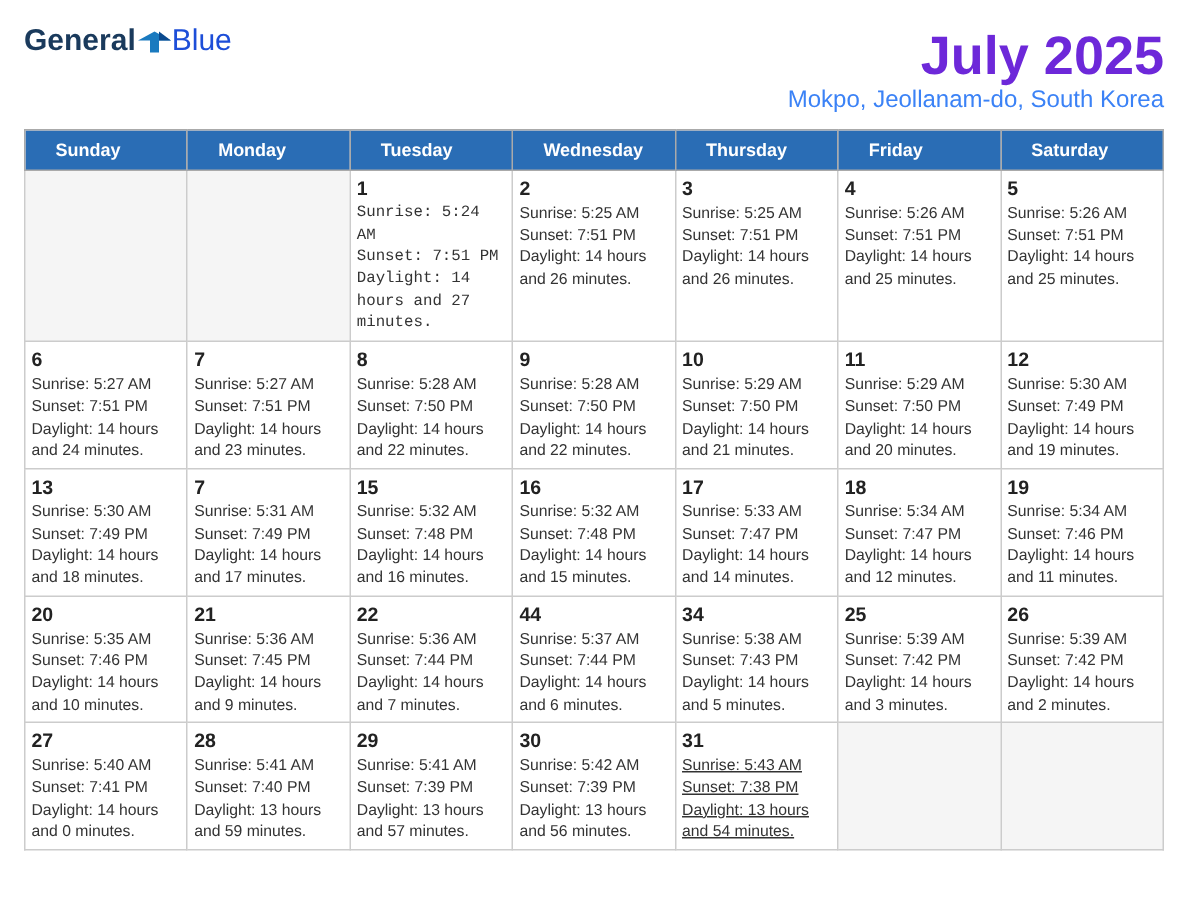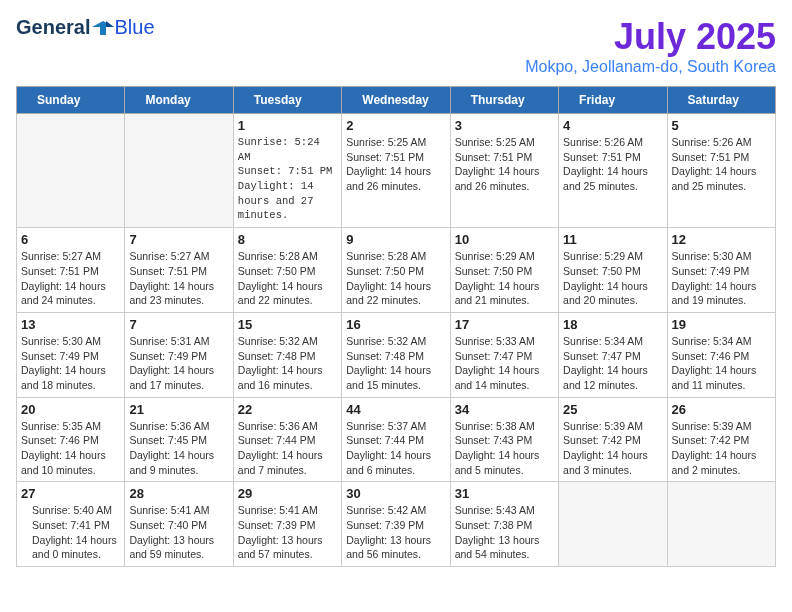--- a/index.html
+++ b/index.html
@@ -273,21 +273,21 @@
         <td>
           <span class="day-num">26</span>
           <div class="day-detail" style="white-space: pre-line;">Sunrise: 5:39 AM
 Sunset: 7:42 PM
 Daylight: 14 hours and 2 minutes.</div>
         </td>
       </tr>
       <tr>
         <td>
           <span class="day-num">27</span>
-          <div class="day-detail" style="white-space: pre-line; margin-left: 11px;">Sunrise: 5:40 AM
+          <div class="day-detail" style="white-space: pre-line;">Sunrise: 5:40 AM
 Sunset: 7:41 PM
 Daylight: 14 hours and 0 minutes.</div>
         </td>
         <td>
           <span class="day-num">28</span>
           <div class="day-detail" style="white-space: pre-line;">Sunrise: 5:41 AM
 Sunset: 7:40 PM
 Daylight: 13 hours and 59 minutes.</div>
         </td>
         <td>
@@ -297,21 +297,21 @@
 Daylight: 13 hours and 57 minutes.</div>
         </td>
         <td>
           <span class="day-num">30</span>
           <div class="day-detail" style="white-space: pre-line;">Sunrise: 5:42 AM
 Sunset: 7:39 PM
 Daylight: 13 hours and 56 minutes.</div>
         </td>
         <td>
           <span class="day-num">31</span>
-          <div class="day-detail" style="white-space: pre-line;">Sunrise: 5:43 AM
+          <div class="day-detail" style="white-space: pre-line; text-decoration: underline;">Sunrise: 5:43 AM
 Sunset: 7:38 PM
 Daylight: 13 hours and 54 minutes.</div>
         </td>
         <td class="empty"></td>
         <td class="empty"></td>
       </tr>
     </tbody>
 </table>
 
 </body></html>

